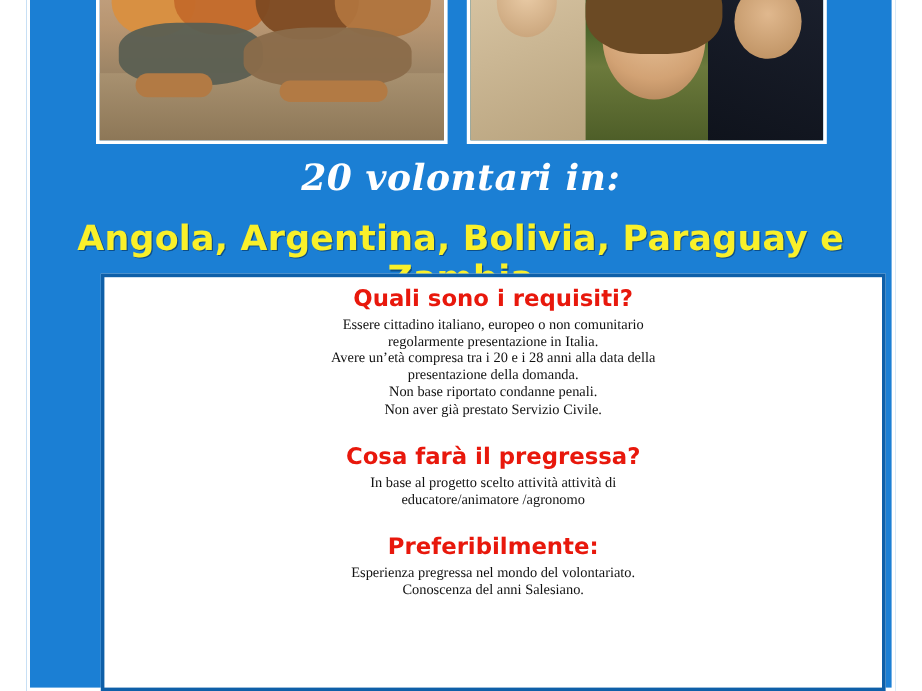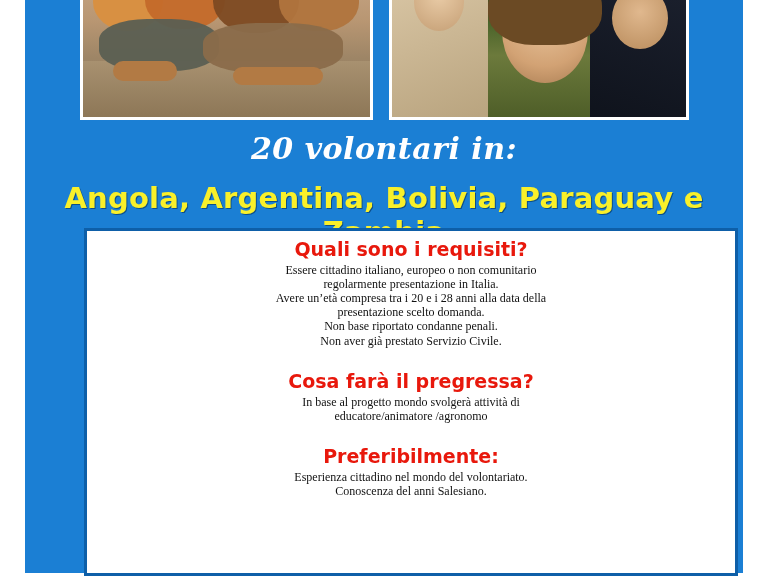--- a/index.html
+++ b/index.html
@@ -221,30 +221,30 @@
 
   <div class="headline-1">20 volontari in:</div>
   <div class="headline-2">Angola, Argentina, Bolivia, Paraguay e Zambia</div>
 
   <div class="content-panel">
 
     <div class="q-heading">Quali sono i requisiti?</div>
     <p class="body-line">Essere cittadino italiano, europeo o non comunitario</p>
     <p class="body-line">regolarmente presentazione in Italia.</p>
     <p class="body-line">Avere un’età compresa tra i 20 e i 28 anni alla data della</p>
-    <p class="body-line">presentazione scelto domanda.</p>
+    <p class="body-line">presentazione della domanda.</p>
     <p class="body-line">Non base riportato condanne penali.</p>
     <p class="body-line">Non aver già prestato Servizio Civile.</p>
 
     <div class="spacer-md"></div>
 
     <div class="q-heading">Cosa farà il pregressa?</div>
-    <p class="body-line">In base al progetto mondo svolgerà attività di</p>
+    <p class="body-line">In base al progetto scelto attività attività di</p>
     <p class="body-line">educatore/animatore /agronomo</p>
 
     <div class="spacer-md"></div>
 
     <div class="q-heading">Preferibilmente:</div>
-    <p class="body-line">Esperienza cittadino nel mondo del volontariato.</p>
+    <p class="body-line">Esperienza pregressa nel mondo del volontariato.</p>
     <p class="body-line">Conoscenza del anni Salesiano.</p>
 
   </div>
 </div>
 
 </body></html>

